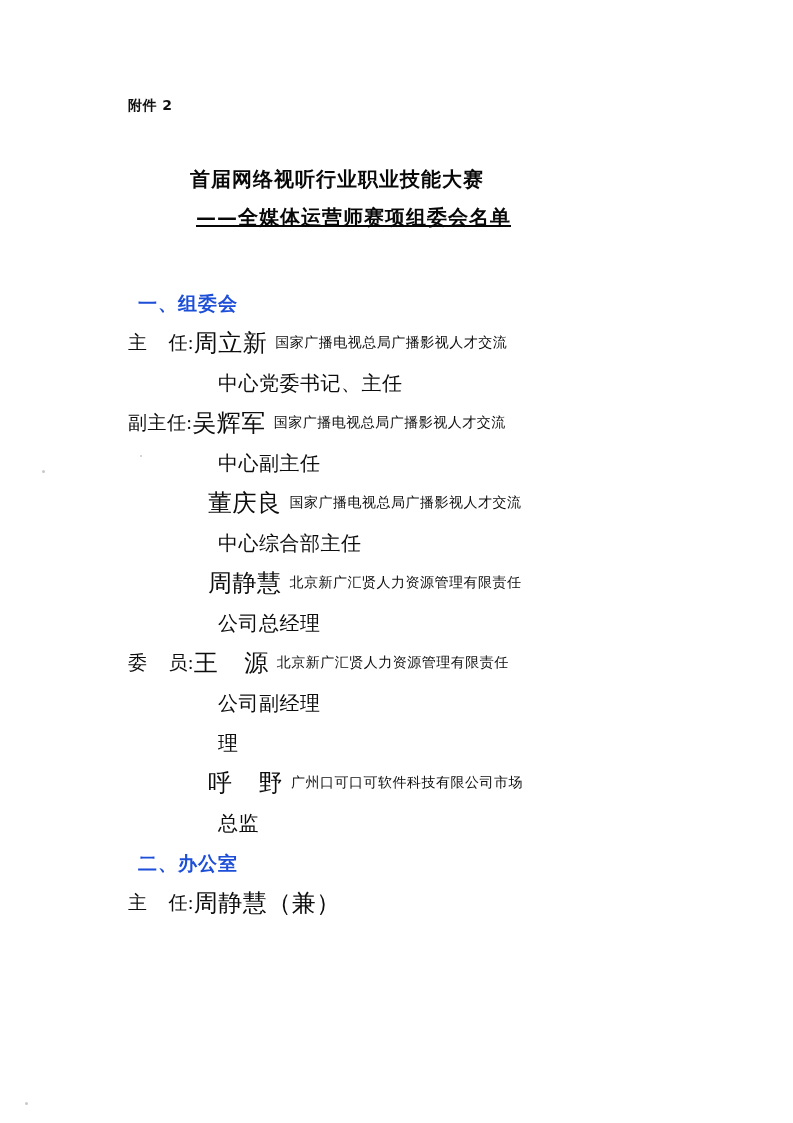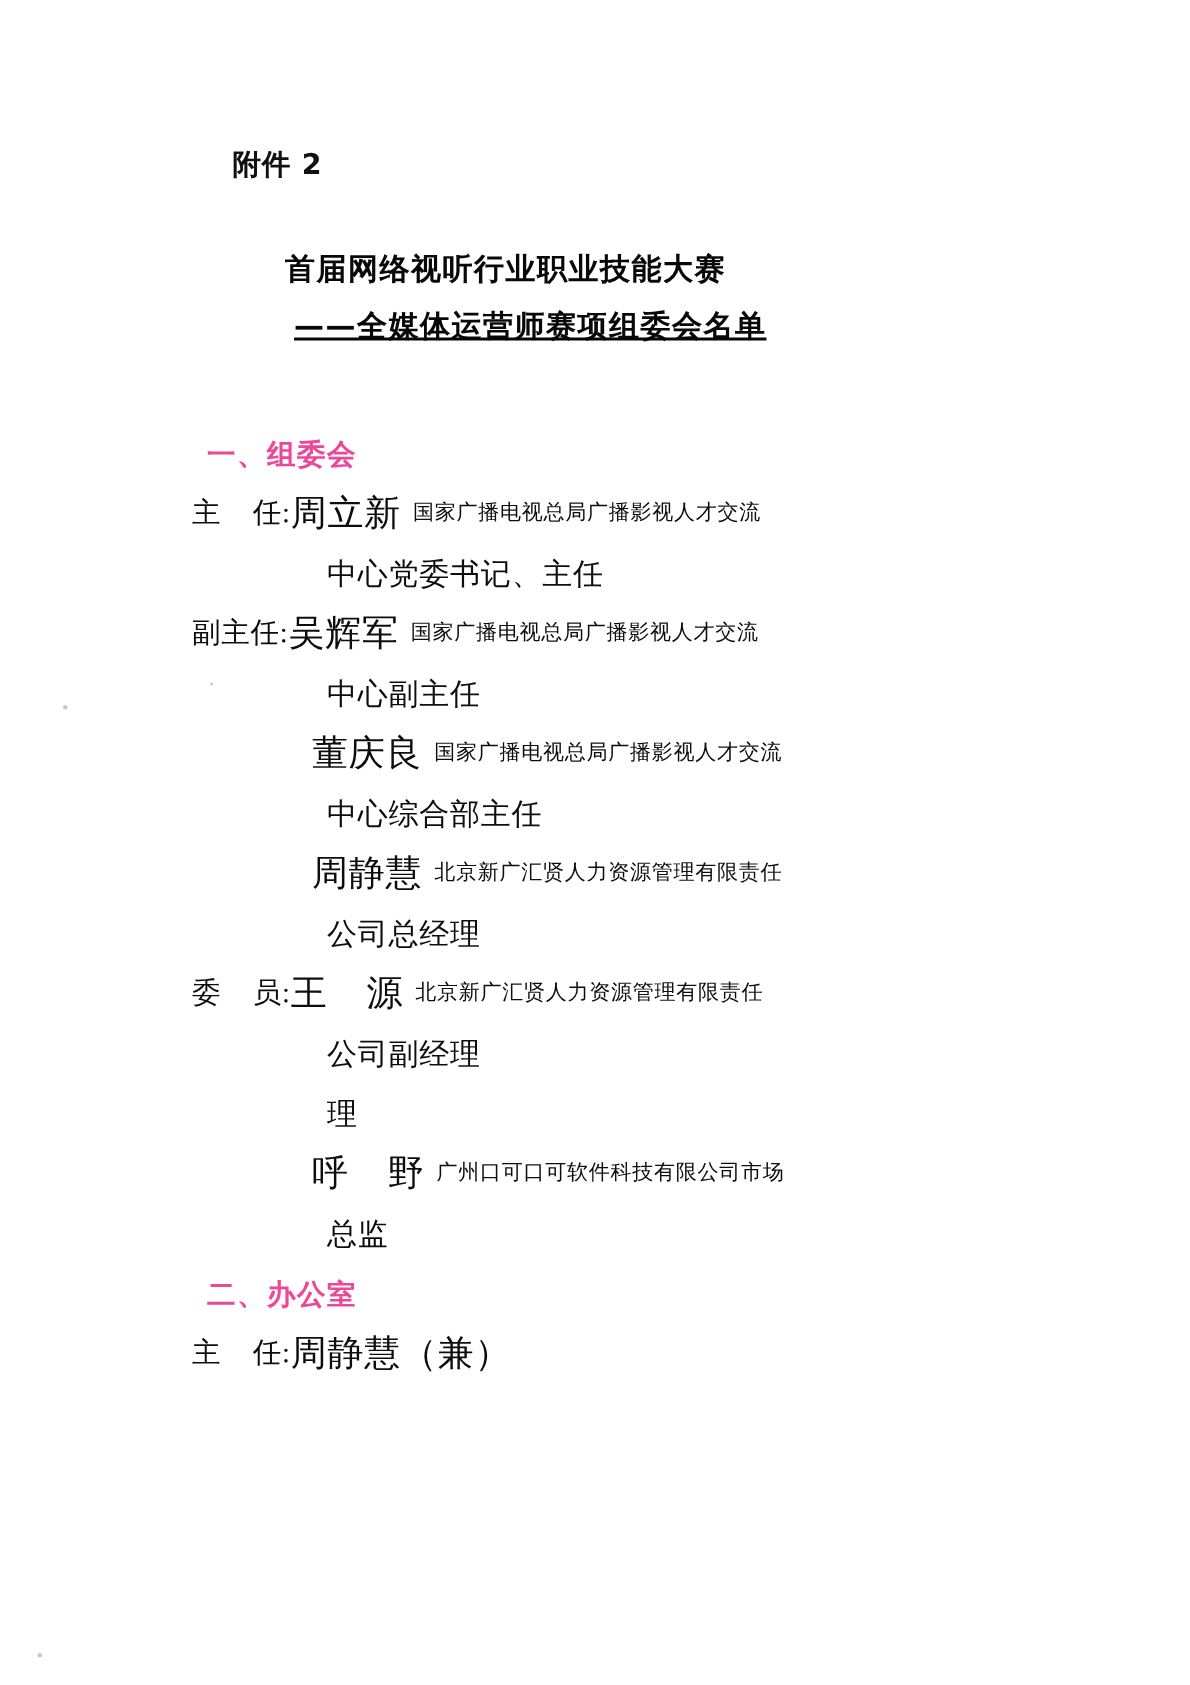--- a/index.html
+++ b/index.html
@@ -21,25 +21,24 @@
     height: 1123px;
     box-sizing: border-box;
   }
 
   
   .attachment-label {
     position: absolute;
     left: 128px;
     top: 97px;
     font-family: "DejaVu Sans", "Liberation Sans", sans-serif;
-    font-size: 19px;
+    font-size: 14px;
     font-weight: 700;
     letter-spacing: 0.5px;
     color: #111;
-    margin-left: 27px;
   }
 
   
   .title-block {
     position: absolute;
     left: 128px;
     top: 160px;
     width: 560px;
   }
   .title-line {
@@ -60,21 +59,21 @@
     left: 128px;
     top: 283px;
     width: 560px;
   }
   .section-heading {
     font-family: "DejaVu Sans", "Liberation Sans", sans-serif;
     font-weight: 700;
     font-size: 19px;
     line-height: 40px;
     letter-spacing: 1px;
-    color: #ec4899;
+    color: #1d4ed8;
     margin-left: 10px;
   }
   .entry {
     display: flex;
     align-items: center;
   }
   .entry-role {
     font-size: 19px;
     line-height: 40px;
     letter-spacing: 0.5px;

